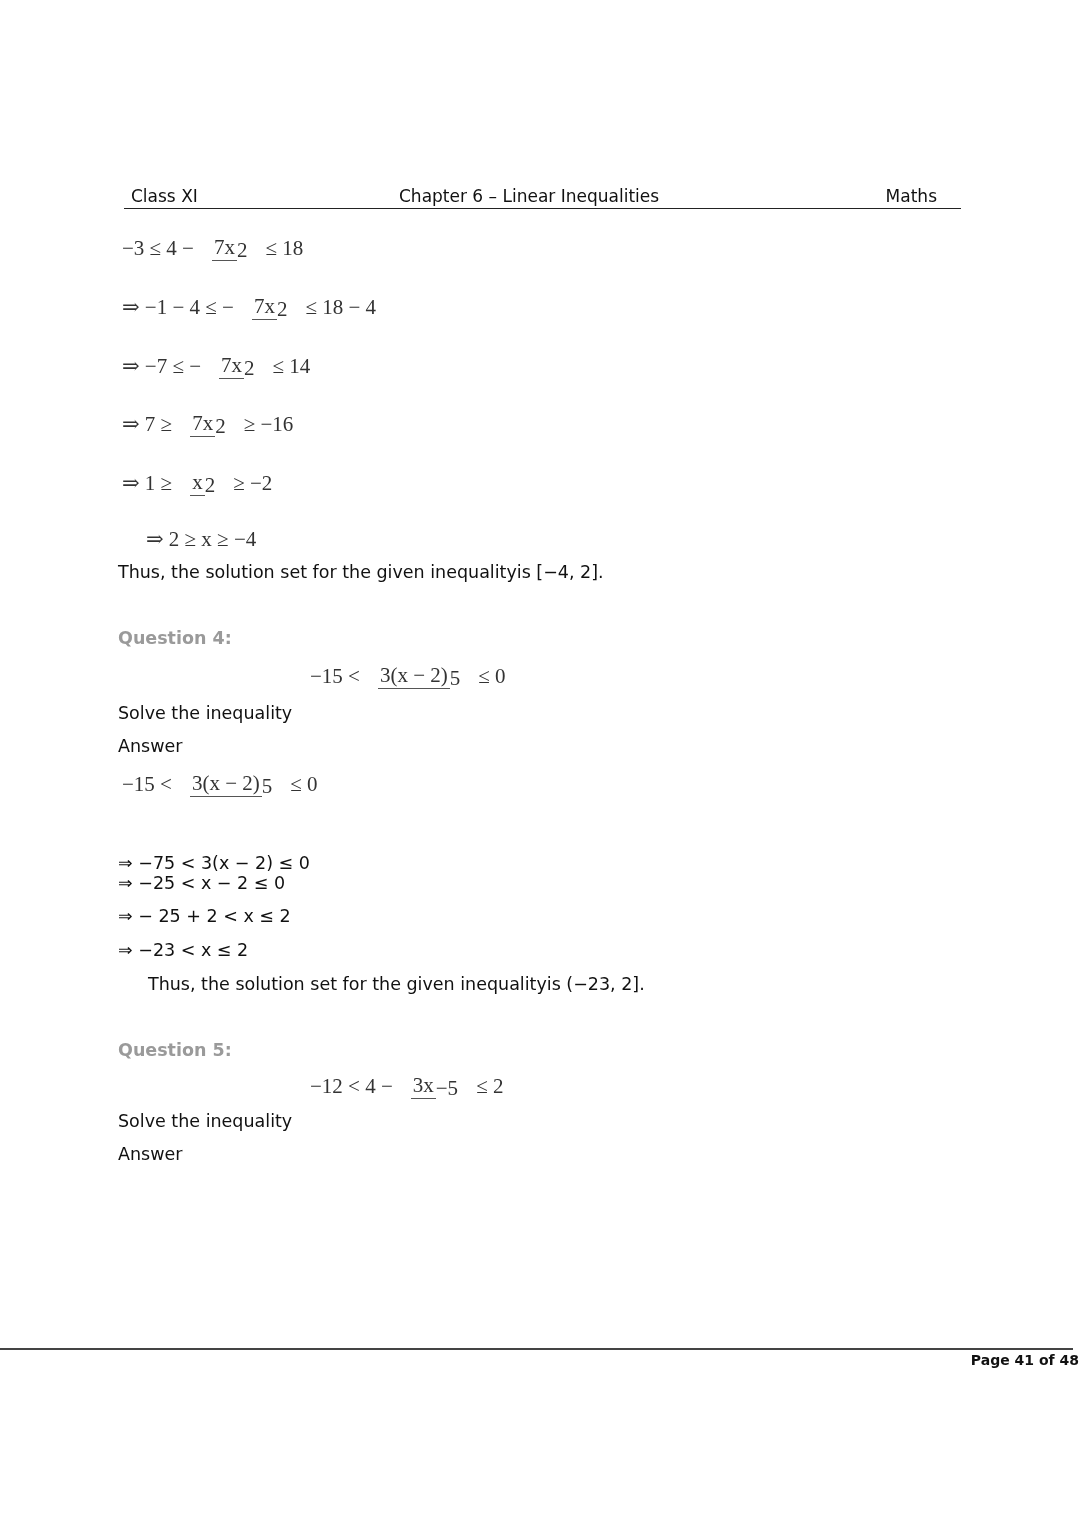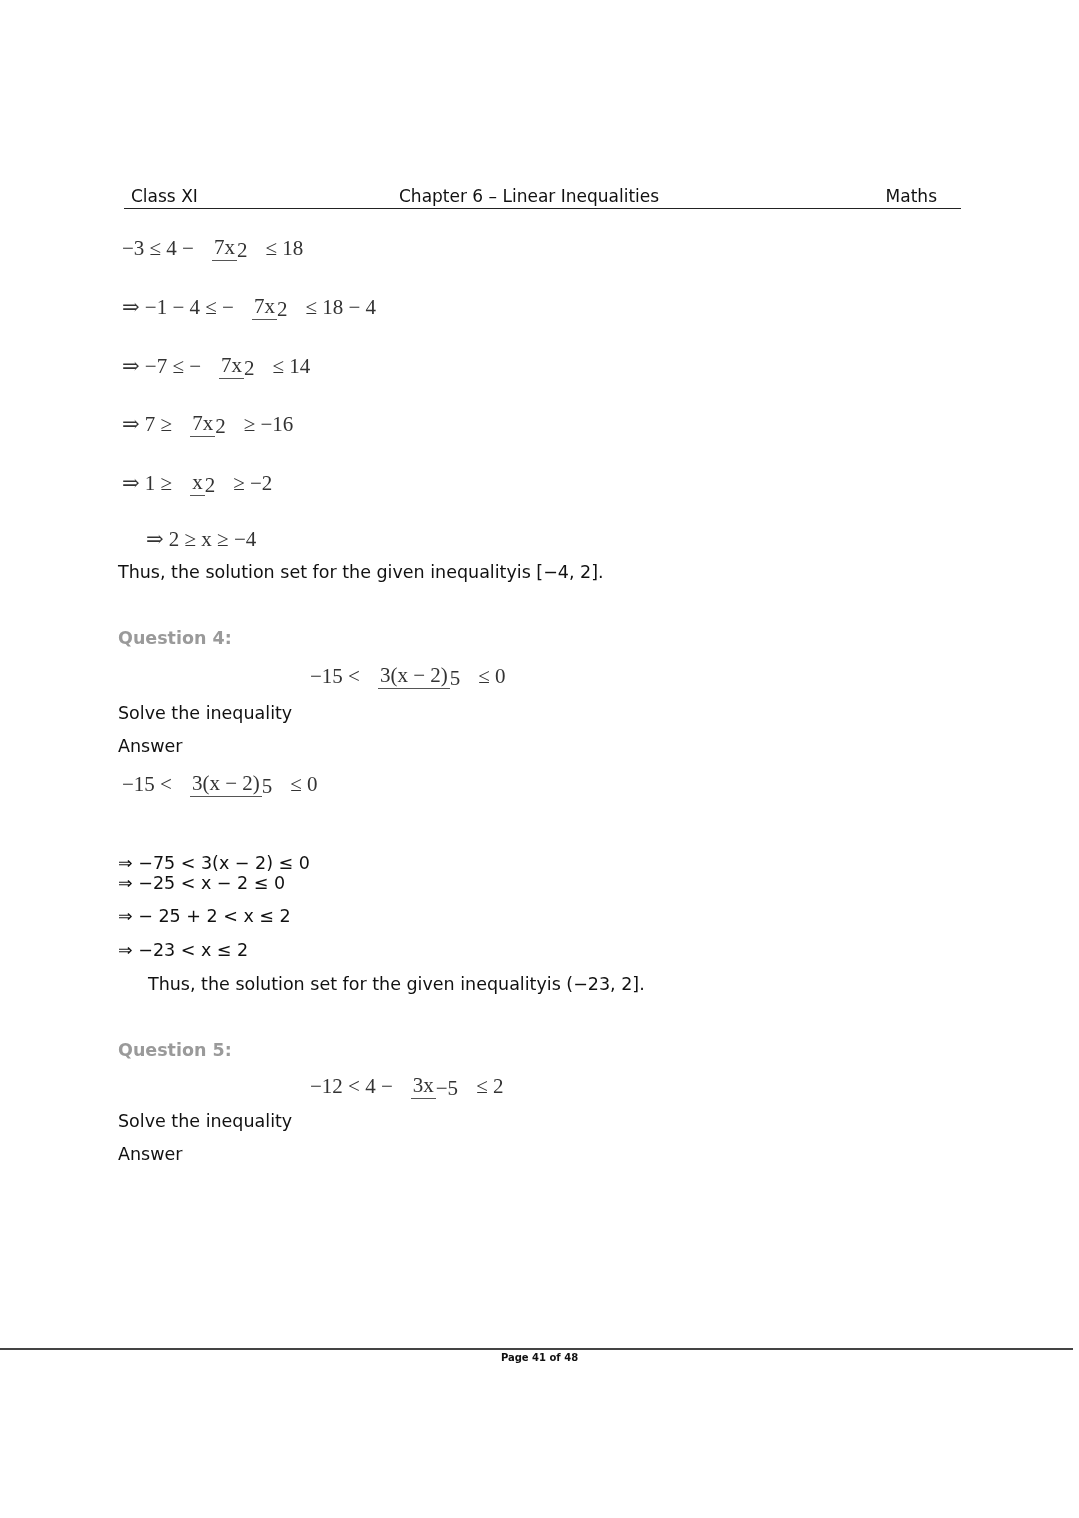--- a/index.html
+++ b/index.html
@@ -14,22 +14,22 @@
   .math { position: absolute; font-family: "Liberation Serif", "DejaVu Serif", serif;
           font-size: 21px; color: #333; white-space: nowrap; display: flex; align-items: center; gap: 16px; }
   .frac { display: inline-flex; flex-direction: row; align-items: center; margin: 0 2px;
           vertical-align: middle; line-height: 1; }
   .frac .num { padding: 0 2px 2px 2px; border-bottom: 1.2px solid #555; }
   .frac .den { padding-top: 3px; }
   .txt { position: absolute; font-size: 17.5px; color: #111; white-space: nowrap; }
   .q { position: absolute; font-size: 17.5px; font-weight: bold; color: #9a9a9a; }
   .footer-line { position: absolute; left: 0; top: 1348px; width: 1073px; height: 0;
                  border-top: 2px solid #444; }
-  .footer { position: absolute; top: 1352px; left: 0; width: 1079px; text-align: center;
-            font-size: 10px; font-weight: bold; color: #111; }
+  .footer { position: absolute; top: 1352px; left: 0; width: 1079px; text-align: right;
+            font-size: 14px; font-weight: bold; color: #111; }
 </style>
 </head>
 <body>
 
 <div class="header">
   <span class="h-left">Class XI</span>
   <span class="h-center">Chapter 6 – Linear Inequalities</span>
   <span class="h-right">Maths</span>
 </div>
 

